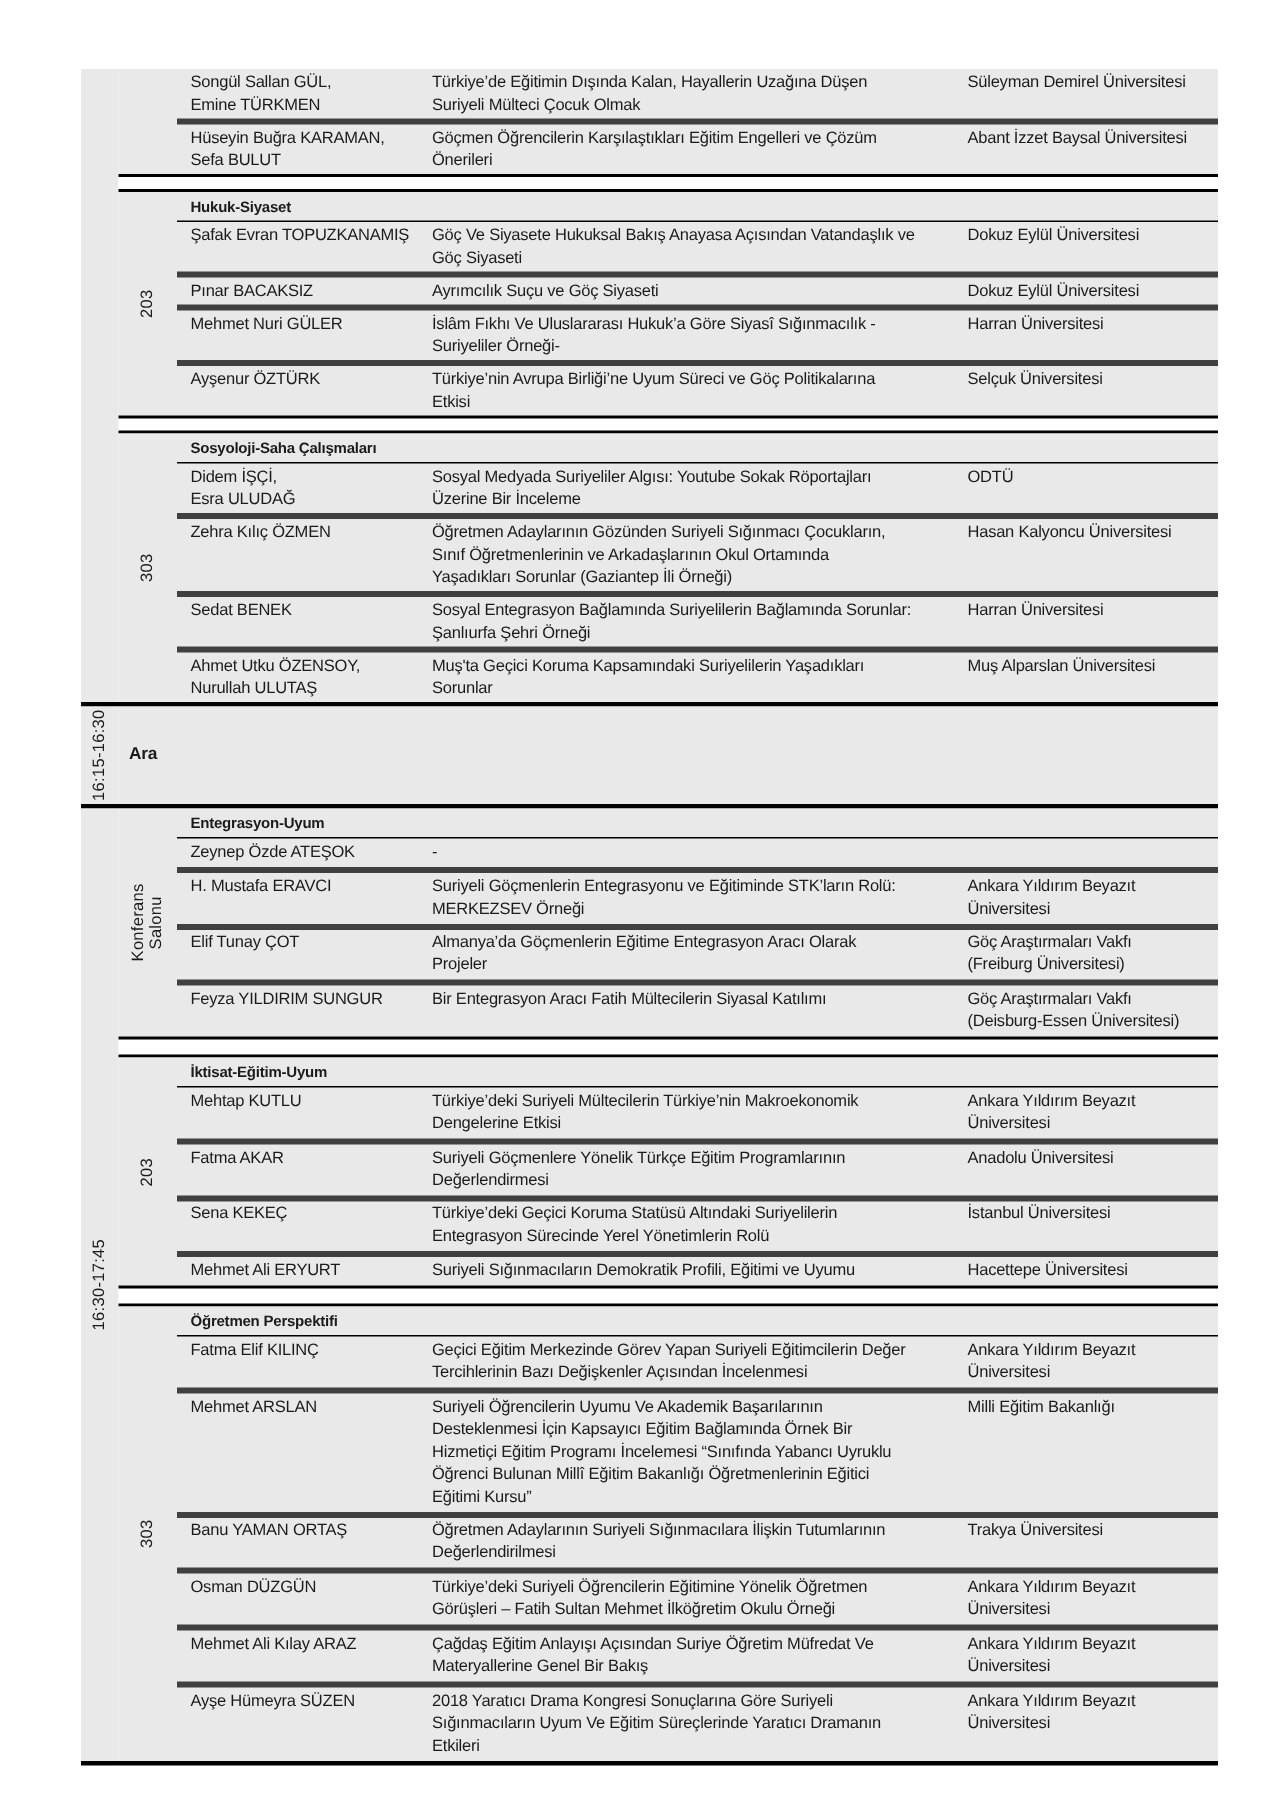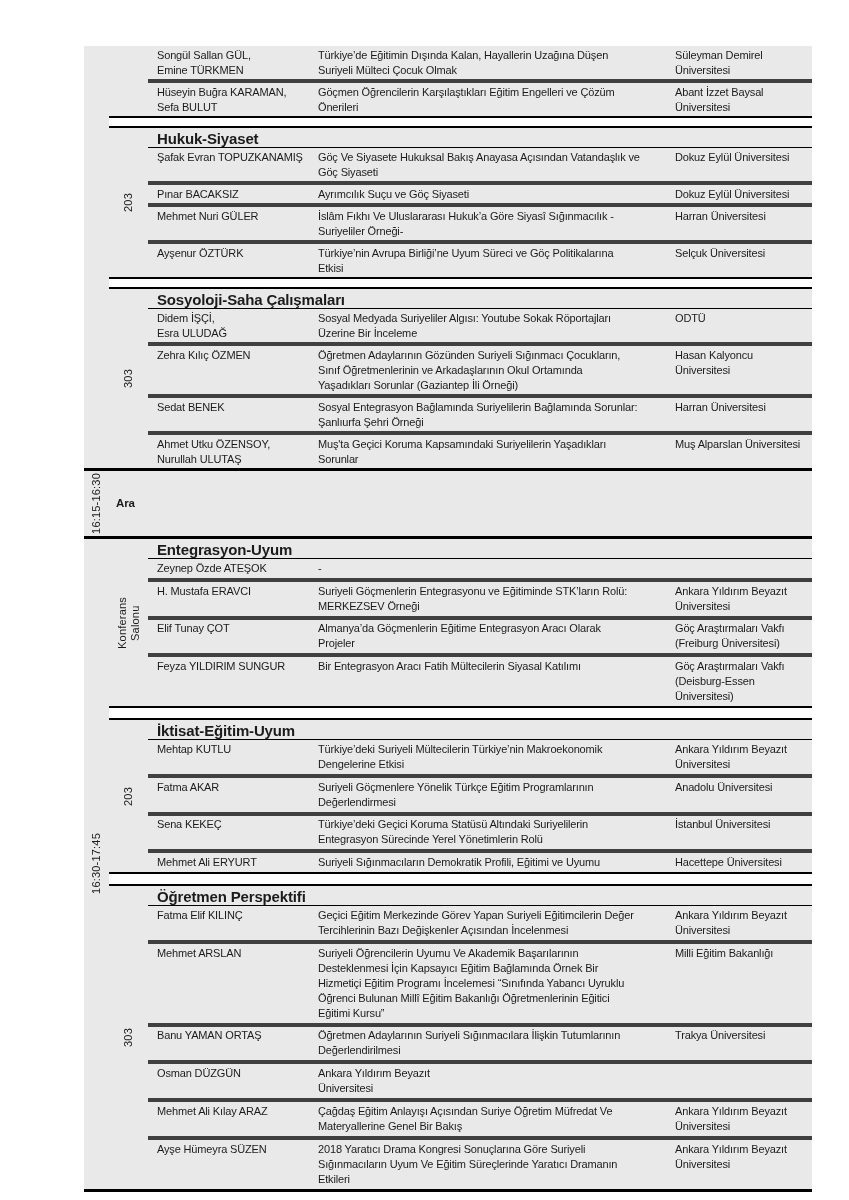--- a/index.html
+++ b/index.html
@@ -7,34 +7,34 @@
   body {
     background: #ffffff;
     font-family: "Liberation Sans", sans-serif;
     overflow: hidden;
   }
   .sheet { position: relative; width: 849px; height: 1200px; background: #ffffff; }
   .tablewrap {
     position: absolute; left: 54px; top: 46px; width: 758px;
     font-size: 11px; line-height: 15px; letter-spacing: -0.15px; color: #1b1b1b;
   }
-  .timeblock { display: flex; border-bottom: 3px solid #000; margin-left: 30px; }
+  .timeblock { display: flex; border-bottom: 3px solid #000; }
   .timecell {
     flex: 0 0 25px; width: 25px; background: #e9e9e9;
     display: flex; align-items: center; justify-content: center;
   }
   .timecontent { flex: 1; min-width: 0; display: flex; flex-direction: column; }
   .group { display: flex; background: #e9e9e9; }
   .roomcell {
     flex: 0 0 39px; width: 39px;
     display: flex; align-items: center; justify-content: center;
   }
   .gcontent { flex: 1; min-width: 0; display: flex; flex-direction: column; }
   .shead {
-    font-weight: bold; font-size: 15px;
+    font-weight: bold; font-size: 10px;
     padding: 2.5px 0 1.5px 9px;
     border-bottom: 1.5px solid #000;
   }
   .row { display: flex; padding: 1.5px 0; }
   .row + .row { border-top: 4px solid #404040; }
   .cell { white-space: pre-line; }
   .cname { flex: 0 0 170px; padding-left: 9px; padding-right: 6px; }
   .ctitle { flex: 0 0 357px; padding-right: 10px; }
   .cuniv { flex: 1; min-width: 0; padding-right: 4px; }
   .sep { height: 12px; background: #ffffff; border-top: 2.5px solid #000; border-bottom: 2.5px solid #000; }
@@ -267,20 +267,22 @@
               <div class="cell cuniv">Milli Eğitim Bakanlığı</div>
             </div>
             <div class="row">
               <div class="cell cname">Banu YAMAN ORTAŞ</div>
               <div class="cell ctitle">Öğretmen Adaylarının Suriyeli Sığınmacılara İlişkin Tutumlarının
 Değerlendirilmesi</div>
               <div class="cell cuniv">Trakya Üniversitesi</div>
             </div>
             <div class="row">
               <div class="cell cname">Osman DÜZGÜN</div>
+              <div class="cell ctitle">Türkiye’deki Suriyeli Öğrencilerin Eğitimine Yönelik Öğretmen
+Görüşleri – Fatih Sultan Mehmet İlköğretim Okulu Örneği</div>
               <div class="cell cuniv">Ankara Yıldırım Beyazıt
 Üniversitesi</div>
             </div>
             <div class="row">
               <div class="cell cname">Mehmet Ali Kılay ARAZ</div>
               <div class="cell ctitle">Çağdaş Eğitim Anlayışı Açısından Suriye Öğretim Müfredat Ve
 Materyallerine Genel Bir Bakış</div>
               <div class="cell cuniv">Ankara Yıldırım Beyazıt
 Üniversitesi</div>
             </div>

